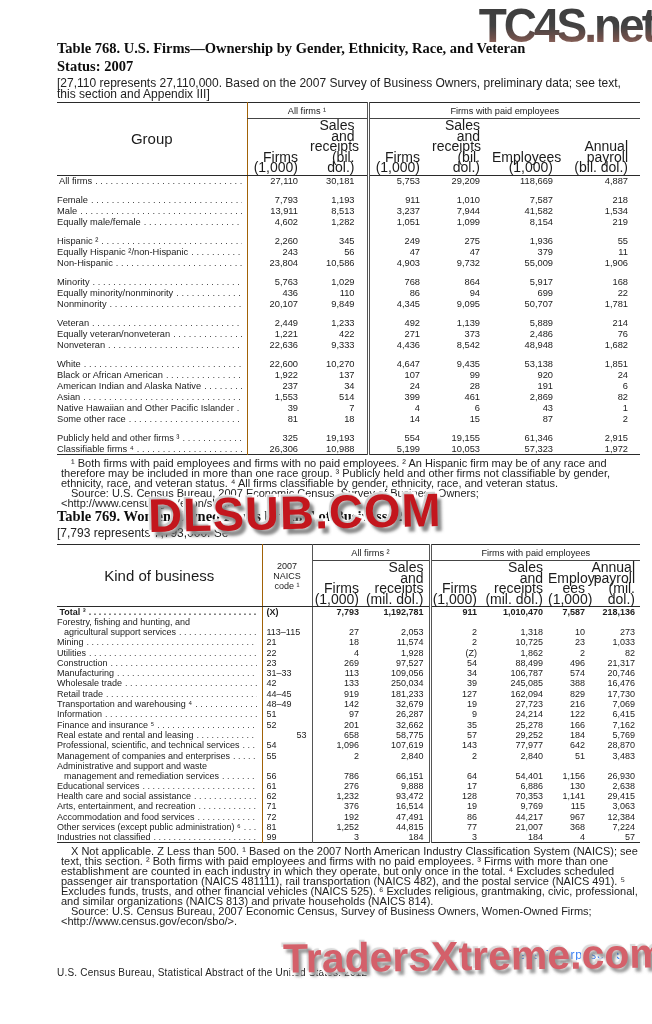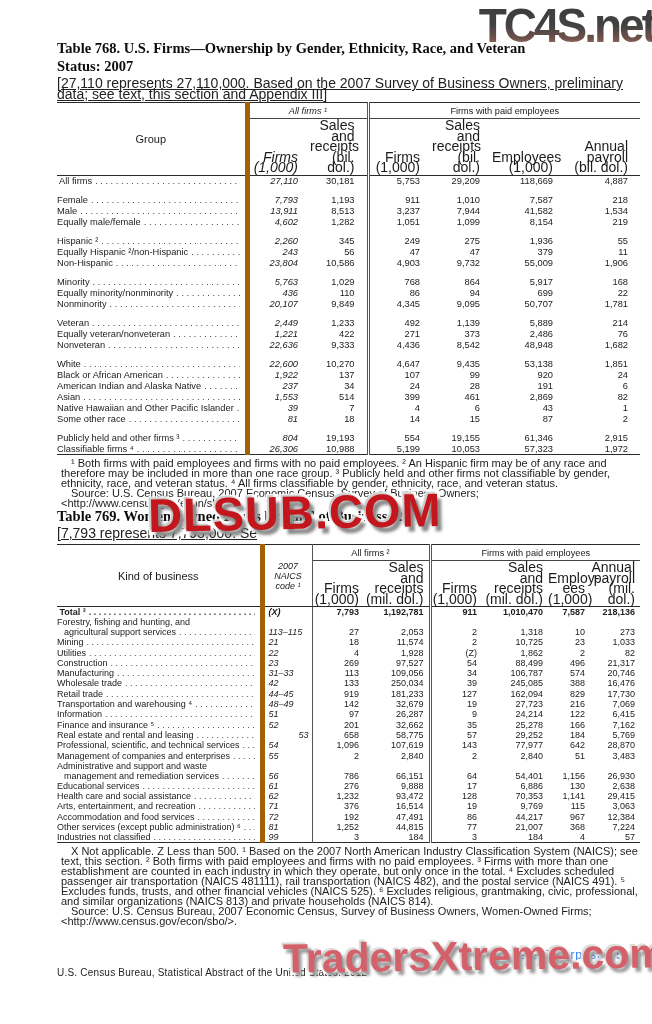--- a/index.html
+++ b/index.html
@@ -8,36 +8,36 @@
     font-family:"Liberation Sans", sans-serif;color:#1b1b1b;
     -webkit-font-smoothing:antialiased;
   }
   .content{position:absolute;left:57px;top:40px;width:583px;}
 
   
   .tbl-title{
     font-family:"Liberation Serif", serif;font-weight:bold;
     font-size:14.5px;line-height:17.5px;color:#0d0d0d;margin:0;
   }
-  .headnote{font-size:14px;line-height:11px;color:#222;margin:3px 0 0 0;text-decoration:underline;}
+  .headnote{font-size:12px;line-height:11px;color:#222;margin:3px 0 0 0;}
 
   
   table{border-collapse:collapse;table-layout:fixed;width:583px;
         border-top:1px solid #2a2a2a;border-bottom:1.5px solid #2a2a2a;}
   #t768{margin-top:2px;font-size:9.3px;}
   #t769{margin-top:5px;font-size:9px;}
   th{font-weight:normal;}
   .span-h{font-size:9.2px;text-align:center;vertical-align:middle;
           border-bottom:1px solid #444;padding:1px 0 1px 0;height:13px;}
   .colh{font-size:14px;line-height:10.5px;text-align:right;vertical-align:bottom;
         white-space:pre-line;padding:1px 12px 2px 0;}
   #t769 .colh{padding-right:5px;}
-  .group-h{text-align:center;vertical-align:middle;font-size:11px;white-space:pre-line;}
+  .group-h{text-align:center;vertical-align:middle;font-size:15px;white-space:pre-line;}
   thead tr:last-child th, thead th[rowspan]{border-bottom:1px solid #2a2a2a;}
-  .vl{border-left:5px solid #a16207;font-style:italic;}
+  .vl{border-left:1px solid #a16207;}
   .vdbl{border-left:3px double #555;}
   tbody tr{height:11px;}
   #t769 tbody tr{height:10.3px;}
   tbody tr.spacer{height:8px;}
   td{padding:0;vertical-align:bottom;}
   td.num{text-align:right;padding-right:12px;white-space:nowrap;}
   #t769 td.num{padding-right:5px;}
   td.naics{text-align:left;padding-left:4px;white-space:nowrap;}
   tr.bold td{font-weight:bold;}
   .leader{display:flex;align-items:baseline;}
@@ -448,21 +448,21 @@
           <td></td>
           <td></td>
         </tr>
         <tr>
           <td>
             <div class="leader">
               <span class="lbl">Publicly held and other firms ³</span>
               <span class="dots"></span>
             </div>
           </td>
-          <td class="num vl">804</td>
+          <td class="num vl">325</td>
           <td class="num">19,193</td>
           <td class="num vdbl">554</td>
           <td class="num">19,155</td>
           <td class="num">61,346</td>
           <td class="num">2,915</td>
         </tr>
         <tr>
           <td>
             <div class="leader">
               <span class="lbl">Classifiable firms ⁴</span>

